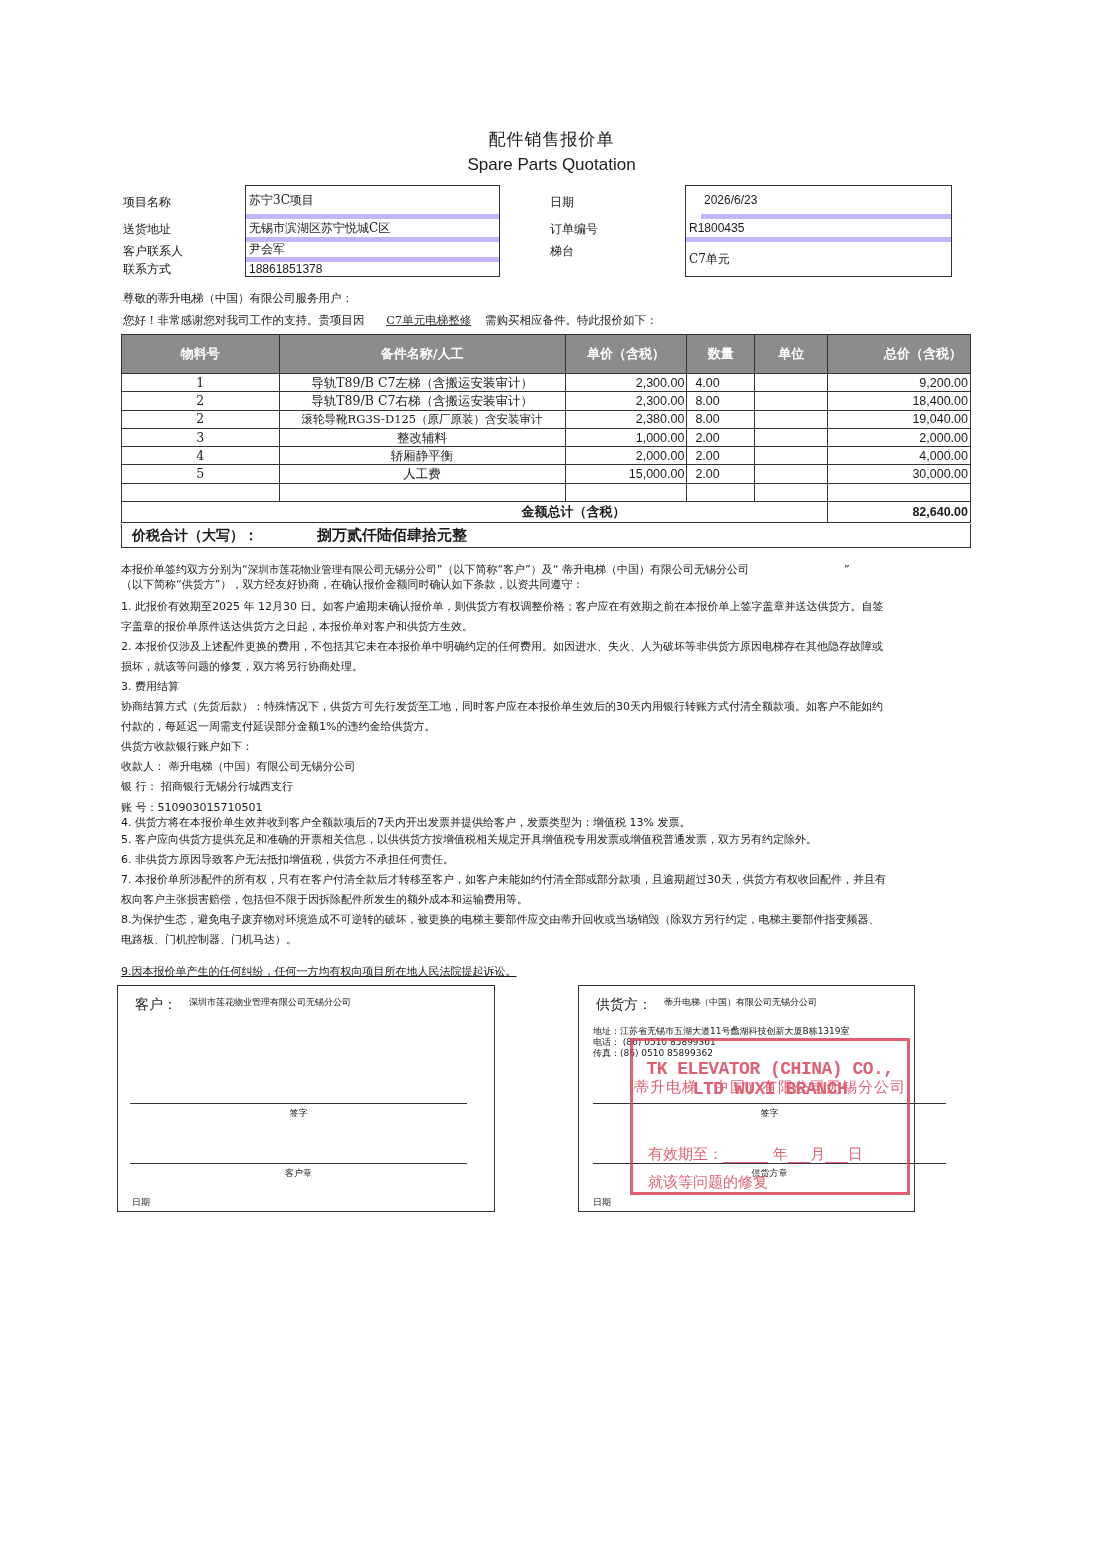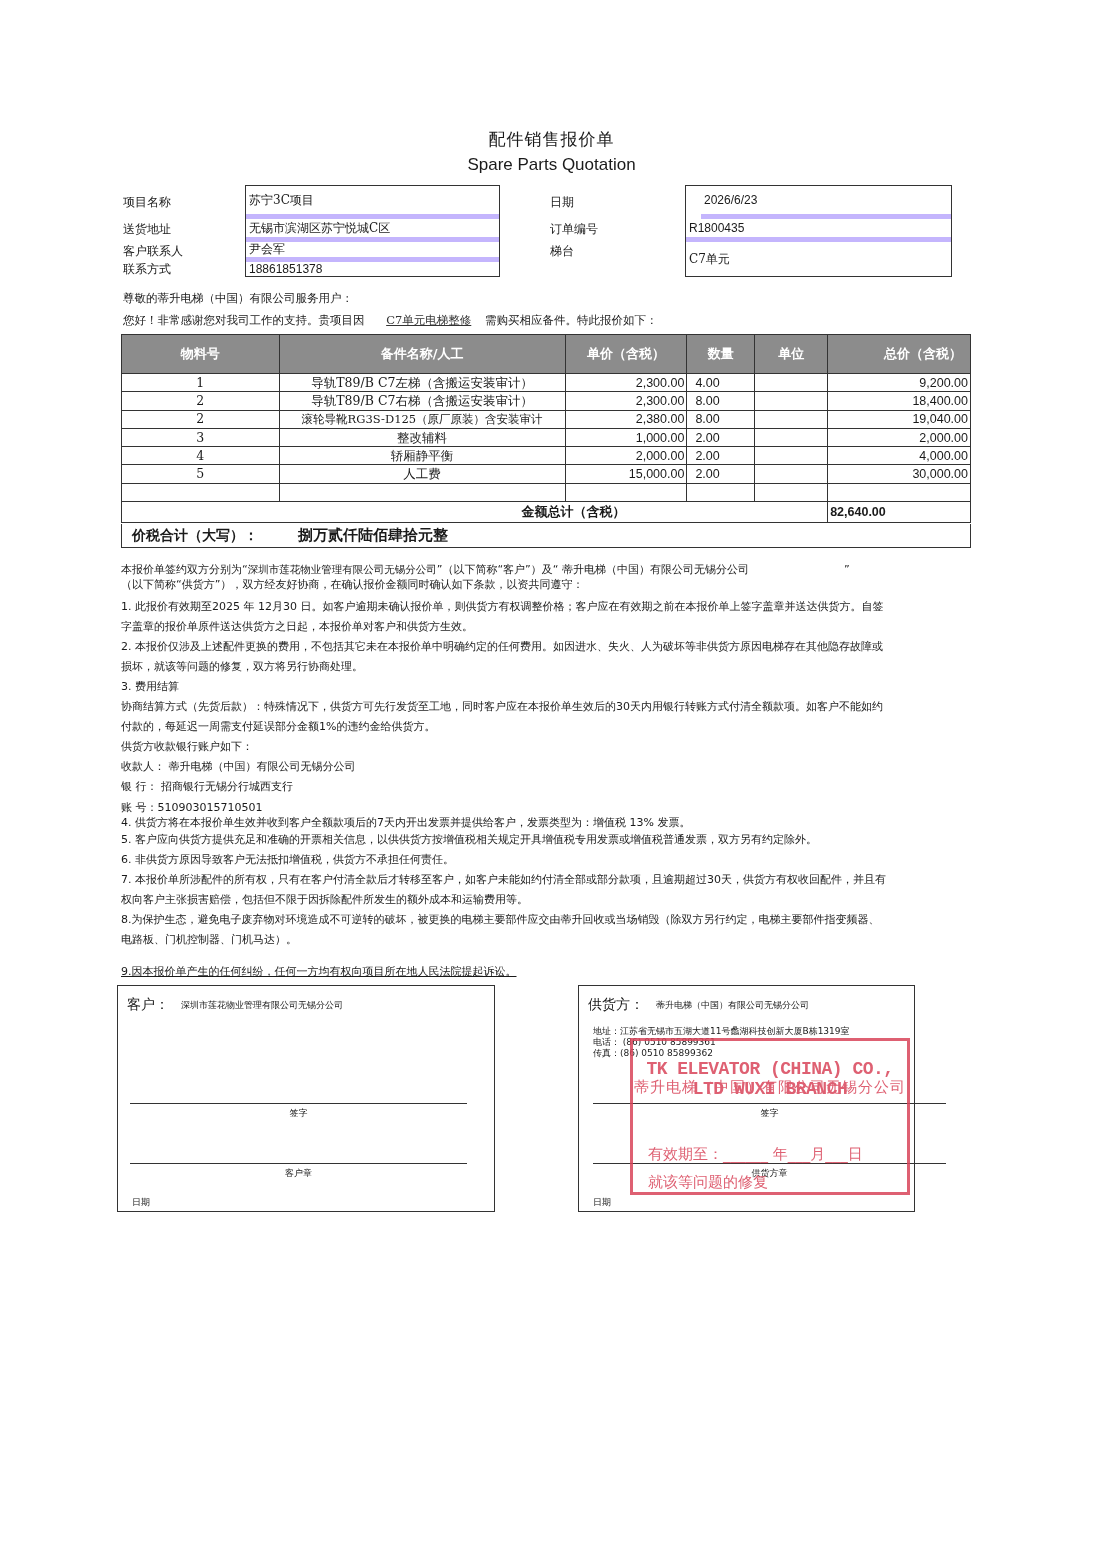--- a/index.html
+++ b/index.html
@@ -18,32 +18,32 @@
   .greet { font-size: 11.5px; }
   .underlined { font-family: "DejaVu Serif", serif; text-decoration: underline; color: #333; }
 
   table.items { position: absolute; left: 121px; top: 334px; width: 850px; border-collapse: collapse; font-size: 12.5px; }
   table.items th { background: #8c8c8c; color: #fff; font-weight: bold; height: 39px; border: 1.5px solid #333; font-size: 13px; }
   table.items td { border: 1px solid #333; height: 18.3px; padding: 0 2px; line-height: 16px; }
   table.items td.c { text-align: center; font-family: "DejaVu Serif", serif; }
   table.items td.r { text-align: right; font-family: "Liberation Sans", sans-serif; }
   table.items td.q { text-align: left; padding-left: 8px; font-family: "Liberation Sans", sans-serif; }
   table.items td.total-label { text-align: center; font-weight: bold; font-size: 13px; height: 21px; padding-left: 200px; }
-  table.items td.total-val { font-weight: bold; font-family: "Liberation Sans", sans-serif; }
-  .daxie { position: absolute; left: 121px; top: 524px; width: 850px; height: 24px; border: 1.5px solid #333; border-top: none; font-weight: bold; font-size: 14px; display: flex; align-items: center; padding-left: 10px; }
+  table.items td.total-val { text-align: right; font-weight: bold; font-family: "Liberation Sans", sans-serif; }
+  .daxie { position: absolute; left: 121px; top: 524px; width: 850px; height: 24px; border: 1.5px solid #333; border-top: none; font-weight: bold; font-size: 14px; display: flex; align-items: center; padding-left: 10px; gap: 19px; }
   .daxie span.v { margin-left: 40px; font-size: 15px; }
 
   .terms { position: absolute; left: 121px; top: 562px; width: 860px; font-size: 11px; line-height: 20px; }
   .terms p { white-space: nowrap; }
   .terms .tight { line-height: 15px; }
   .terms .u { text-decoration: underline; margin-top: 12px; }
   .serif-sm { font-family: "DejaVu Serif", serif; font-size: 10.5px; }
 
   .sign-box { position: absolute; top: 985px; height: 227px; border: 1.5px solid #333; background: #fff; }
-  .sign-head { position: absolute; left: 9px; top: 10px; font-size: 14px; display: flex; align-items: center; }
+  .sign-head { position: absolute; left: 17px; top: 10px; font-size: 14px; display: flex; align-items: flex-start; }
   .sign-head .company { font-family: "DejaVu Serif", serif; font-size: 9px; margin-left: 12px; }
   .sig-line { position: absolute; height: 1px; background: #333; }
   .sig-label { position: absolute; font-size: 9px; text-align: center; }
   .date-lbl { position: absolute; font-size: 9px; }
   .addr { position: absolute; font-size: 9px; line-height: 11px; white-space: nowrap; }
 
   .stamp { position: absolute; left: 630px; top: 1038px; width: 280px; height: 157px; border: 3px solid #d9455a; color: #d9455a; opacity: 0.85; }
   .stamp .en { position: absolute; left: 0; right: 0; top: 18px; text-align: center; font-family: Liberation Mono, monospace; font-size: 18px; font-weight: bold; letter-spacing: -0.5px; }
   .stamp .cn { position: absolute; left: 0; right: 0; top: 37px; text-align: center; font-size: 15px; letter-spacing: 1px; }
   .stamp .big { position: absolute; left: 0; right: 0; top: 62px; text-align: center; font-size: 24px; letter-spacing: 3px; }

